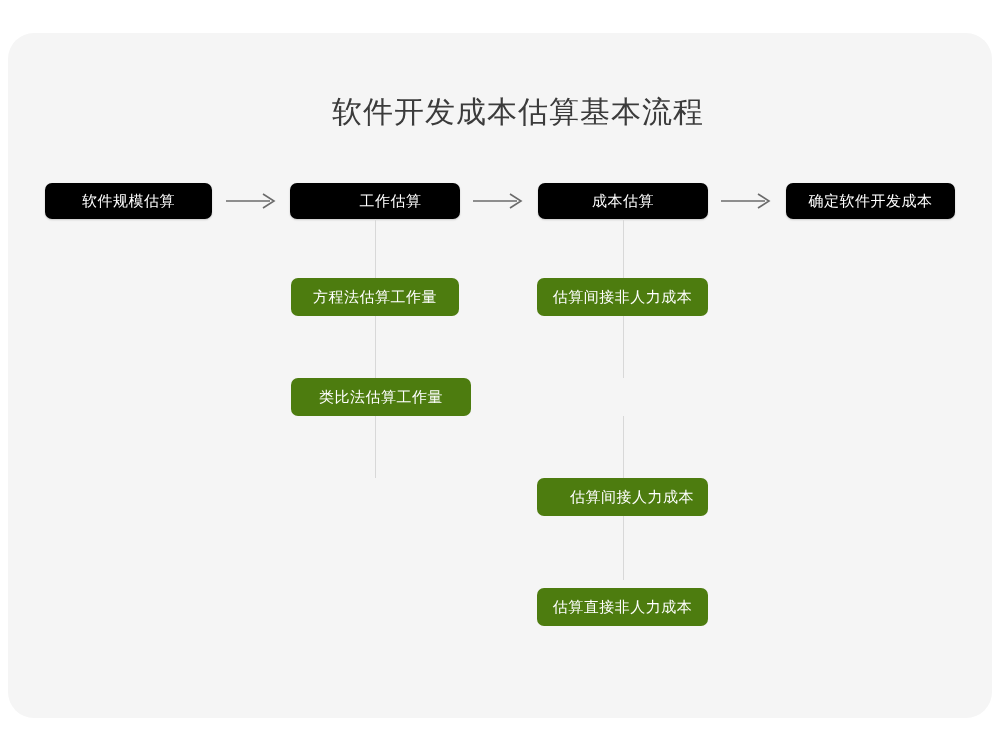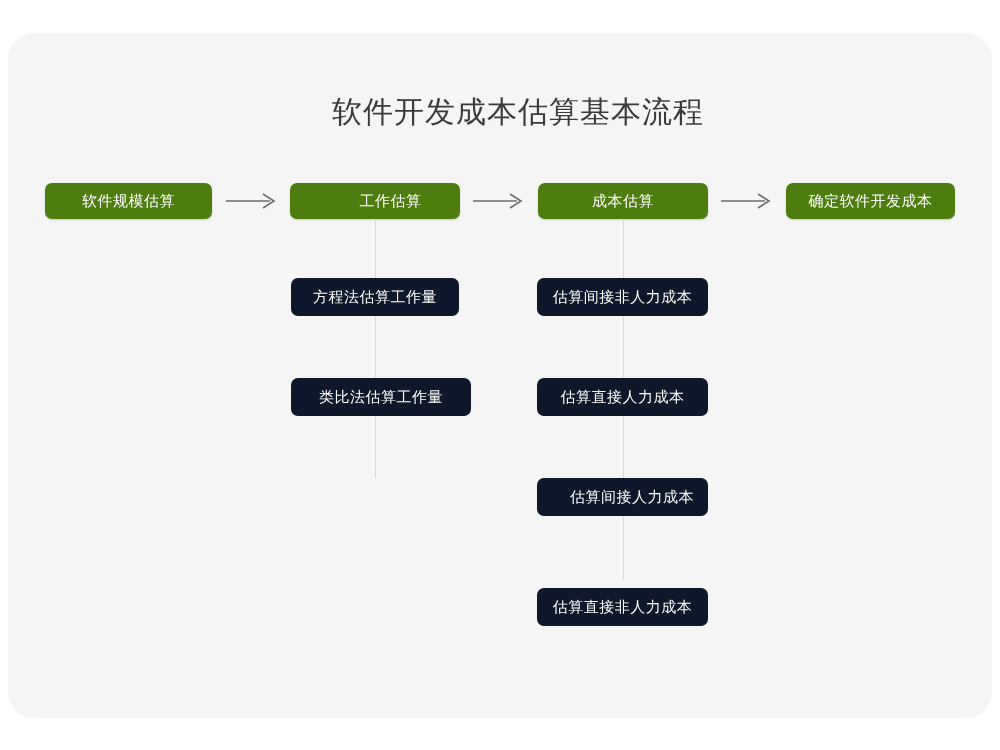--- a/index.html
+++ b/index.html
@@ -52,27 +52,27 @@
     display: flex;
     align-items: center;
     justify-content: center;
     border-radius: 7px;
     font-size: 15px;
     letter-spacing: 0.5px;
     white-space: nowrap;
     user-select: none;
   }
   .node.primary {
-    background: #4d7c0f;
+    background: #000000;
     color: #ffffff;
     height: 36px;
     box-shadow: 0 1px 2px rgba(0,0,0,0.18);
   }
   .node.secondary {
-    background: #0f172a;
+    background: #4d7c0f;
     color: #ffffff;
     height: 38px;
   }
 
   
   .h-arrow {
     position: absolute;
     height: 20px;
   }
   .h-arrow svg { display: block; }
@@ -133,23 +133,20 @@
 
   <div class="v-line" style="left:623px; top:219px; height:59px;"></div>
   <div class="v-line" style="left:623px; top:316px; height:62px;"></div>
   <div class="v-line" style="left:623px; top:416px; height:62px;"></div>
   <div class="v-line" style="left:623px; top:516px; height:64px;"></div>
 
   <div class="node secondary" style="left:537px; top:278px; width:171px;">
     <span>估算间接非人力成本</span>
   </div>
 
-  <div class="node secondary" style="left:537px; top:378px; width:171px;">
-    <span>估算直接人力成本</span>
-  </div>
 
   <div class="node secondary" style="left:537px; top:478px; width:171px;padding-left:19px;">
     <span>估算间接人力成本</span>
   </div>
 
   <div class="node secondary" style="left:537px; top:588px; width:171px;">
     <span>估算直接非人力成本</span>
   </div>
 
   <div class="h-arrow" style="left:721px; top:191px; width:52px;">

